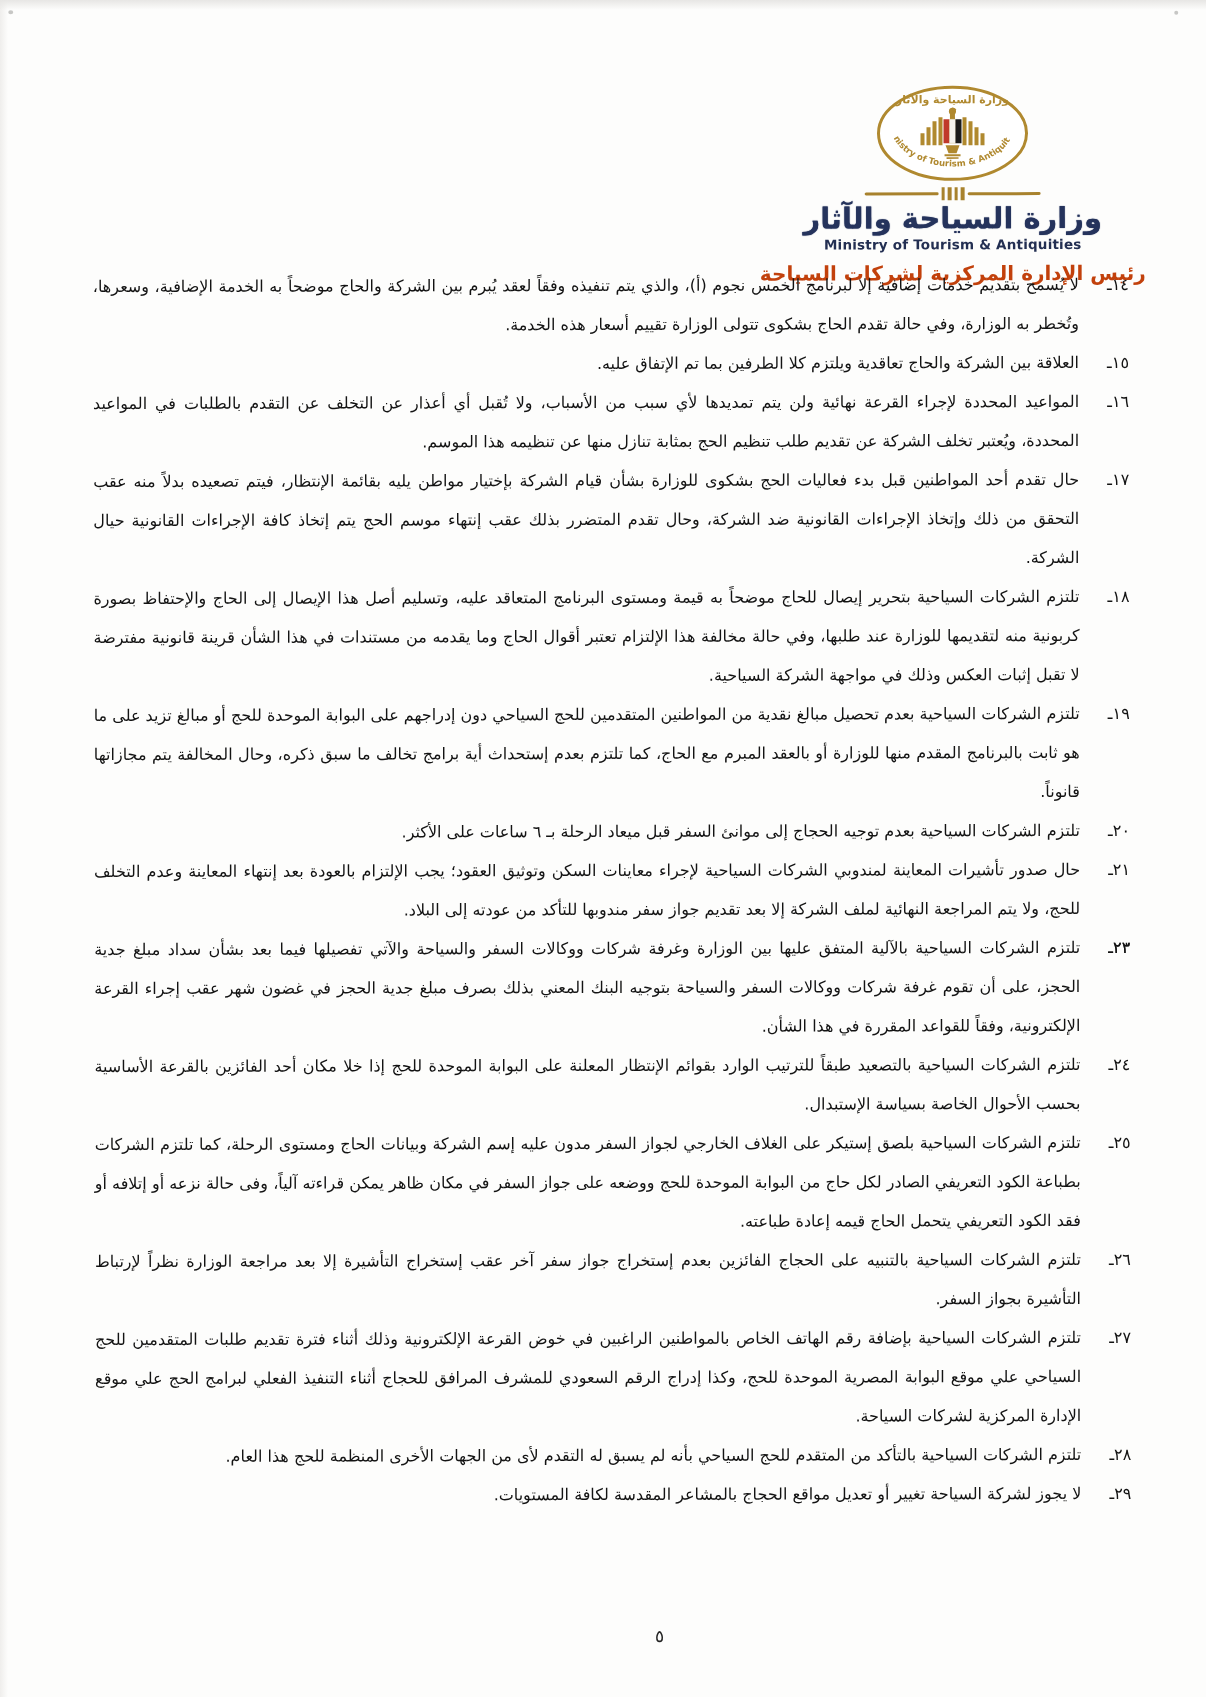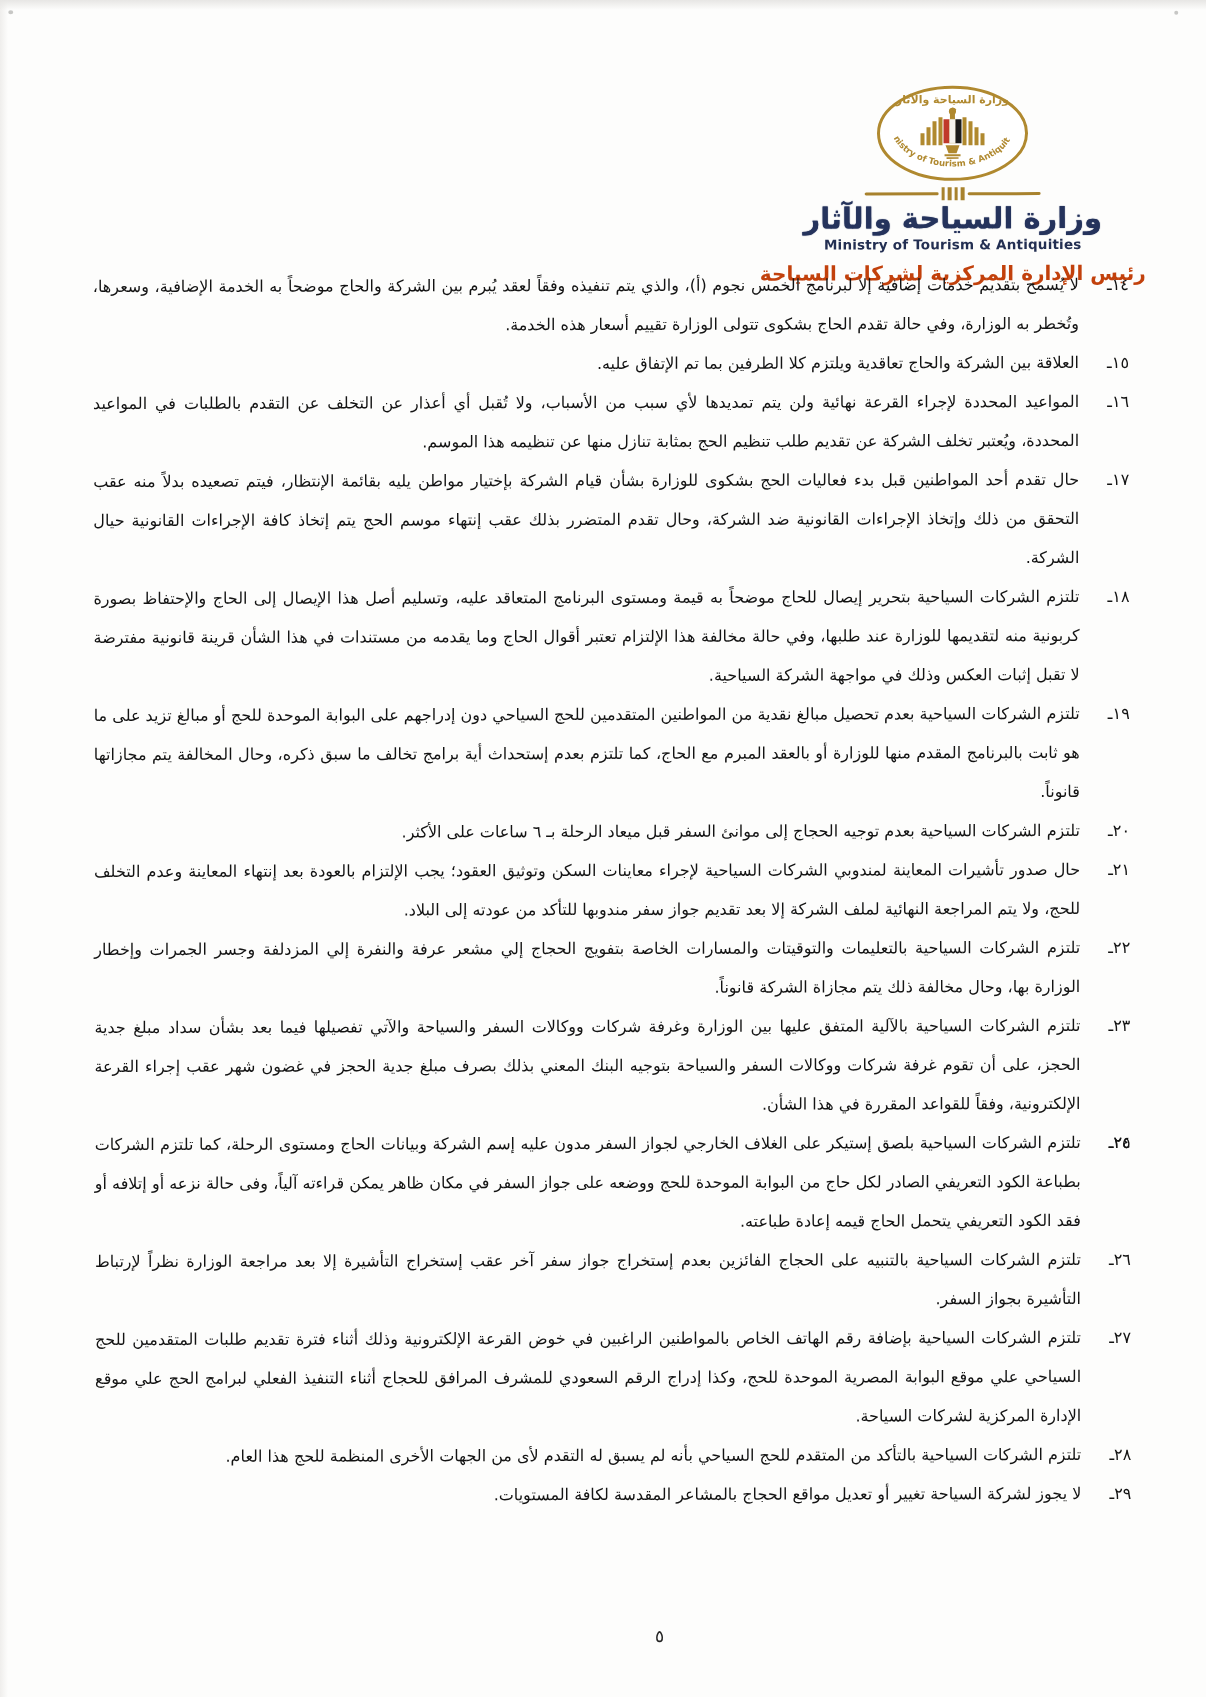--- a/index.html
+++ b/index.html
@@ -133,23 +133,23 @@
 
   <div class="doc-body">
       <div class="item"><span class="num">١٤ـ</span><span>لا يُسمح بتقديم خدمات إضافية إلا لبرنامج الخمس نجوم (أ)، والذي يتم تنفيذه وفقاً لعقد يُبرم بين الشركة والحاج موضحاً به الخدمة الإضافية، وسعرها، وتُخطر به الوزارة، وفي حالة تقدم الحاج بشكوى تتولى الوزارة تقييم أسعار هذه الخدمة.</span></div>
       <div class="item"><span class="num">١٥ـ</span><span>العلاقة بين الشركة والحاج تعاقدية ويلتزم كلا الطرفين بما تم الإتفاق عليه.</span></div>
       <div class="item"><span class="num">١٦ـ</span><span>المواعيد المحددة لإجراء القرعة نهائية ولن يتم تمديدها لأي سبب من الأسباب، ولا تُقبل أي أعذار عن التخلف عن التقدم بالطلبات في المواعيد المحددة، ويُعتبر تخلف الشركة عن تقديم طلب تنظيم الحج بمثابة تنازل منها عن تنظيمه هذا الموسم.</span></div>
       <div class="item"><span class="num">١٧ـ</span><span>حال تقدم أحد المواطنين قبل بدء فعاليات الحج بشكوى للوزارة بشأن قيام الشركة بإختيار مواطن يليه بقائمة الإنتظار، فيتم تصعيده بدلاً منه عقب التحقق من ذلك وإتخاذ الإجراءات القانونية ضد الشركة، وحال تقدم المتضرر بذلك عقب إنتهاء موسم الحج يتم إتخاذ كافة الإجراءات القانونية حيال الشركة.</span></div>
       <div class="item"><span class="num">١٨ـ</span><span>تلتزم الشركات السياحية بتحرير إيصال للحاج موضحاً به قيمة ومستوى البرنامج المتعاقد عليه، وتسليم أصل هذا الإيصال إلى الحاج والإحتفاظ بصورة كربونية منه لتقديمها للوزارة عند طلبها، وفي حالة مخالفة هذا الإلتزام تعتبر أقوال الحاج وما يقدمه من مستندات في هذا الشأن قرينة قانونية مفترضة لا تقبل إثبات العكس وذلك في مواجهة الشركة السياحية.</span></div>
       <div class="item"><span class="num">١٩ـ</span><span>تلتزم الشركات السياحية بعدم تحصيل مبالغ نقدية من المواطنين المتقدمين للحج السياحي دون إدراجهم على البوابة الموحدة للحج أو مبالغ تزيد على ما هو ثابت بالبرنامج المقدم منها للوزارة أو بالعقد المبرم مع الحاج، كما تلتزم بعدم إستحداث أية برامج تخالف ما سبق ذكره، وحال المخالفة يتم مجازاتها قانوناً.</span></div>
       <div class="item"><span class="num">٢٠ـ</span><span>تلتزم الشركات السياحية بعدم توجيه الحجاج إلى موانئ السفر قبل ميعاد الرحلة بـ ٦ ساعات على الأكثر.</span></div>
       <div class="item"><span class="num">٢١ـ</span><span>حال صدور تأشيرات المعاينة لمندوبي الشركات السياحية لإجراء معاينات السكن وتوثيق العقود؛ يجب الإلتزام بالعودة بعد إنتهاء المعاينة وعدم التخلف للحج، ولا يتم المراجعة النهائية لملف الشركة إلا بعد تقديم جواز سفر مندوبها للتأكد من عودته إلى البلاد.</span></div>
-      <div class="item"><span class="num">٢٢ـ</span><span>تلتزم الشركات السياحية بالتعليمات والتوقيتات والمسارات الخاصة بتفويج الحجاج إلي مشعر عرفة والنفرة إلي المزدلفة وجسر الجمرات وإخطار الوزارة بها، وحال مخالفة ذلك يتم مجازاة الشركة قانوناً.</span></div>
+      <div class="item"><span class="num">٢٢ـ</span></div>
       <div class="item"><span class="num">٢٣ـ</span><span>تلتزم الشركات السياحية بالآلية المتفق عليها بين الوزارة وغرفة شركات ووكالات السفر والسياحة والآتي تفصيلها فيما بعد بشأن سداد مبلغ جدية الحجز، على أن تقوم غرفة شركات ووكالات السفر والسياحة بتوجيه البنك المعني بذلك بصرف مبلغ جدية الحجز في غضون شهر عقب إجراء القرعة الإلكترونية، وفقاً للقواعد المقررة في هذا الشأن.</span></div>
-      <div class="item"><span class="num">٢٤ـ</span></div>
+      <div class="item"><span class="num">٢٤ـ</span><span>تلتزم الشركات السياحية بالتصعيد طبقاً للترتيب الوارد بقوائم الإنتظار المعلنة على البوابة الموحدة للحج إذا خلا مكان أحد الفائزين بالقرعة الأساسية بحسب الأحوال الخاصة بسياسة الإستبدال.</span></div>
       <div class="item"><span class="num">٢٥ـ</span><span>تلتزم الشركات السياحية بلصق إستيكر على الغلاف الخارجي لجواز السفر مدون عليه إسم الشركة وبيانات الحاج ومستوى الرحلة، كما تلتزم الشركات بطباعة الكود التعريفي الصادر لكل حاج من البوابة الموحدة للحج ووضعه على جواز السفر في مكان ظاهر يمكن قراءته آلياً، وفى حالة نزعه أو إتلافه أو فقد الكود التعريفي يتحمل الحاج قيمه إعادة طباعته.</span></div>
       <div class="item"><span class="num">٢٦ـ</span><span>تلتزم الشركات السياحية بالتنبيه على الحجاج الفائزين بعدم إستخراج جواز سفر آخر عقب إستخراج التأشيرة إلا بعد مراجعة الوزارة نظراً لإرتباط التأشيرة بجواز السفر.</span></div>
       <div class="item"><span class="num">٢٧ـ</span><span>تلتزم الشركات السياحية بإضافة رقم الهاتف الخاص بالمواطنين الراغبين في خوض القرعة الإلكترونية وذلك أثناء فترة تقديم طلبات المتقدمين للحج السياحي علي موقع البوابة المصرية الموحدة للحج، وكذا إدراج الرقم السعودي للمشرف المرافق للحجاج أثناء التنفيذ الفعلي لبرامج الحج علي موقع الإدارة المركزية لشركات السياحة.</span></div>
       <div class="item"><span class="num">٢٨ـ</span><span>تلتزم الشركات السياحية بالتأكد من المتقدم للحج السياحي بأنه لم يسبق له التقدم لأى من الجهات الأخرى المنظمة للحج هذا العام.</span></div>
       <div class="item"><span class="num">٢٩ـ</span><span>لا يجوز لشركة السياحة تغيير أو تعديل مواقع الحجاج بالمشاعر المقدسة لكافة المستويات.</span></div>
     </div>
 
   <div class="page-number" style="position:absolute; top:1618px; left:0; right:0;">٥</div>
 
 </div>

